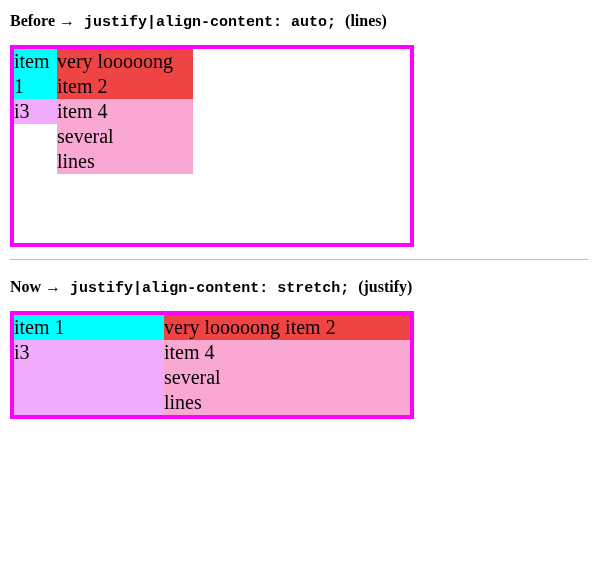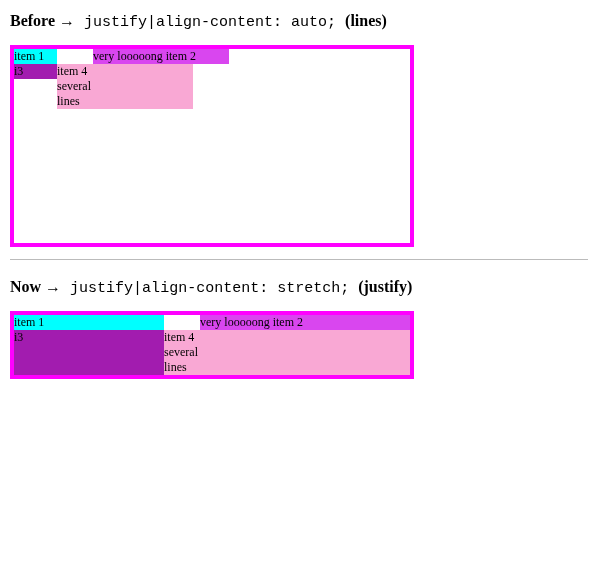--- a/index.html
+++ b/index.html
@@ -13,44 +13,44 @@
     background: #fff;
   }
   h3 {
     font-size: 16px;
     font-weight: bold;
     margin: 0 0 14px 0;
   }
   .arrow { font-weight: bold; }
   .code {
     font-family: 'Courier New', monospace;
-    font-weight: normal;
+    font-weight: bold;
     font-size: 15px;
   }
   .grid-outer {
     border: 4px solid magenta;
     width: 404px;
     height: 202px;
     background: #fff;
     position: relative;
   }
   .row-start {
     display: flex;
     align-items: flex-start;
   }
   .cell {
     font-family: Georgia, serif;
-    font-size: 12px;
+    font-size: 20px;
     line-height: 1.25;
     white-space: pre-line;
     padding: 0;
   }
   .cyan   { background: #00ffff; }
-  .yellow { background: #d946ef; margin-left: 36px; }
-  .green  { background: #a21caf; }
+  .yellow { background: #ef4444; }
+  .green  { background: #f0abfc; }
   .orange { background: #f9a8d4; }
 
   
   .start .c1 { width: 43px; }
   .start .c2 { width: 136px; }
   .start .c3 { width: 43px; }
   .start .c4 { width: 136px; }
 
   
   .stretch { display: flex; flex-direction: column; height: 100%; }

